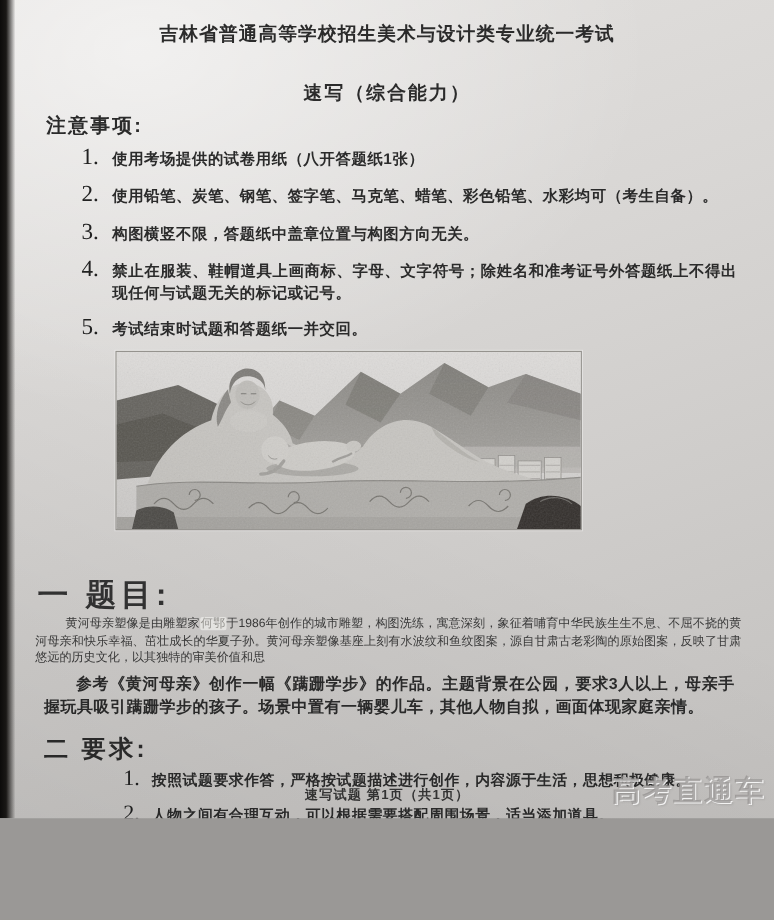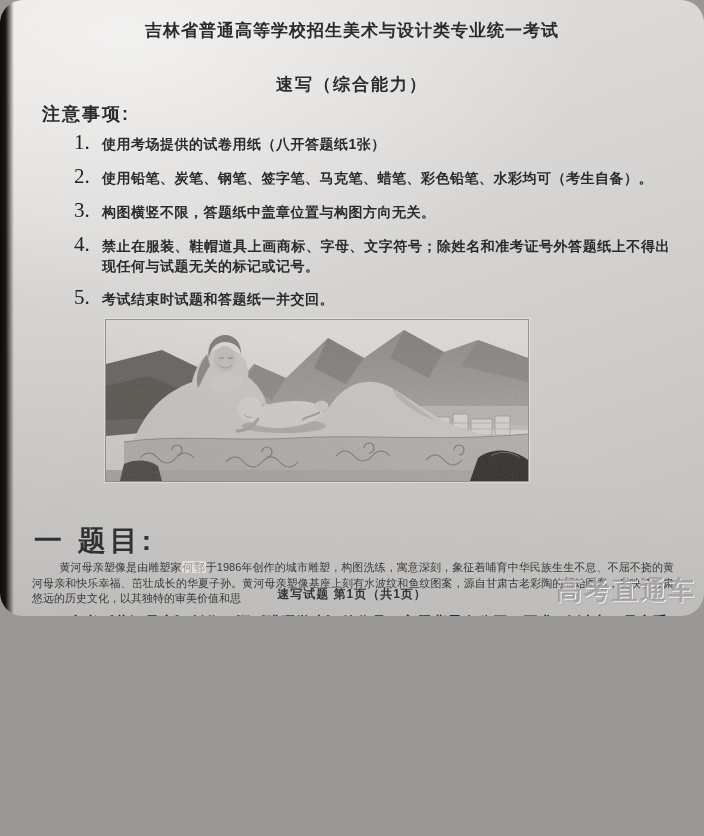--- a/index.html
+++ b/index.html
@@ -1,27 +1,26 @@
 <!DOCTYPE html>
 <html lang="zh"><head>
 <meta charset="utf-8">
 <style>
   html,body{margin:0;padding:0;background:#9a9896;}
   .paper{
     position:relative;
-    width:704px;height:616px;
+    width:704px;height:744px;
     margin:0 auto;
     overflow:hidden;
     box-sizing:border-box;
     font-family:"Liberation Sans",sans-serif;
     color:#2b2b2b;
     background:
       radial-gradient(120% 80% at 18% 6%, rgba(255,255,255,0.55) 0%, rgba(255,255,255,0) 55%),
       linear-gradient(160deg,#e4e2e0 0%,#d8d6d4 40%,#cbc9c7 75%,#c2c0be 100%);
-    border-radius: 23px;
   }
   .paper::after{
     content:"";position:absolute;inset:0;pointer-events:none;
     background:linear-gradient(205deg, rgba(0,0,0,0) 55%, rgba(0,0,0,0.07) 100%);
   }
   .edge-left{
     position:absolute;left:0;top:0;bottom:0;width:14px;z-index:5;
     background:linear-gradient(90deg,#0c0b0a 0%,#1a1816 40%,rgba(26,24,22,0) 100%);
   }
   .title{

